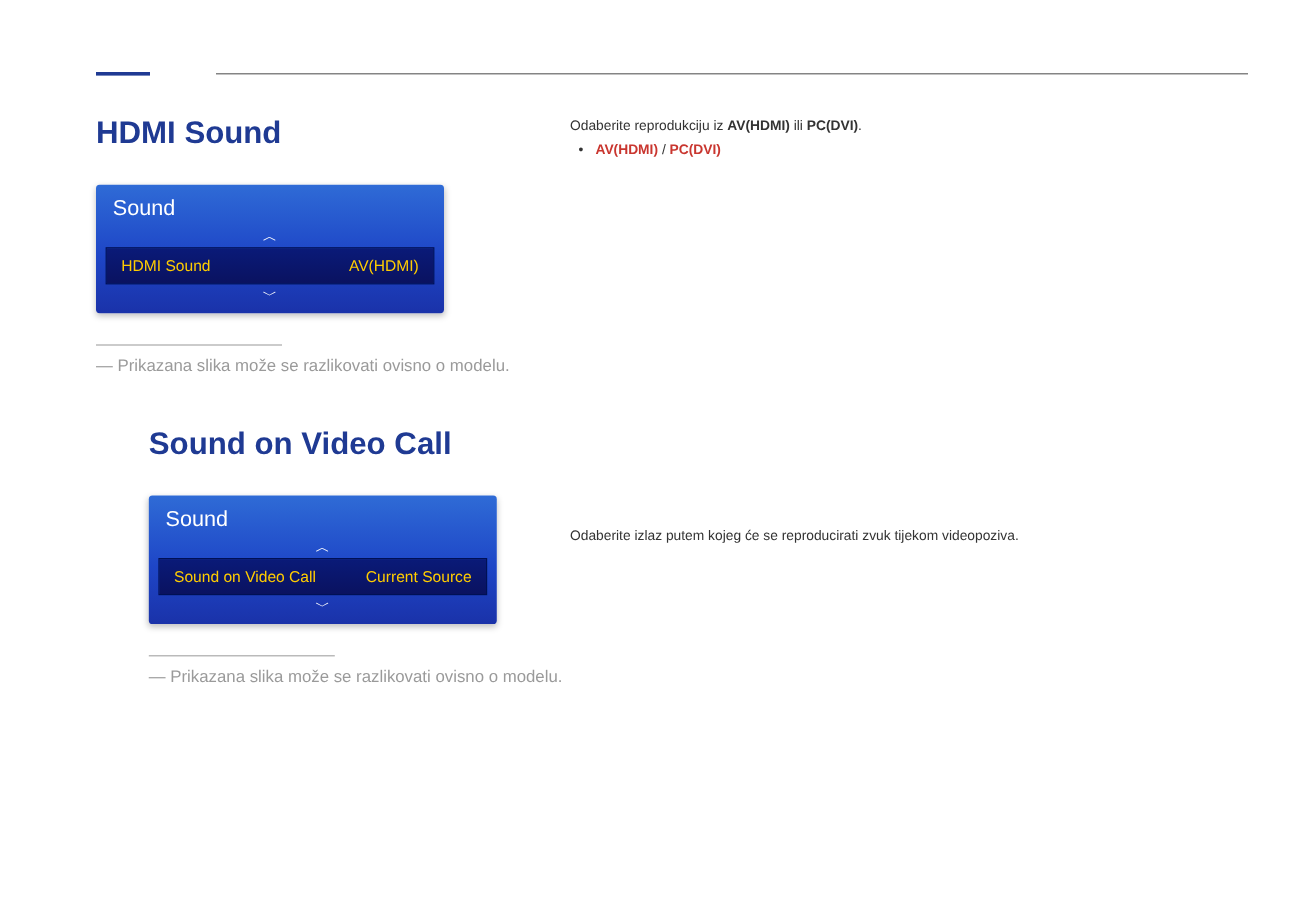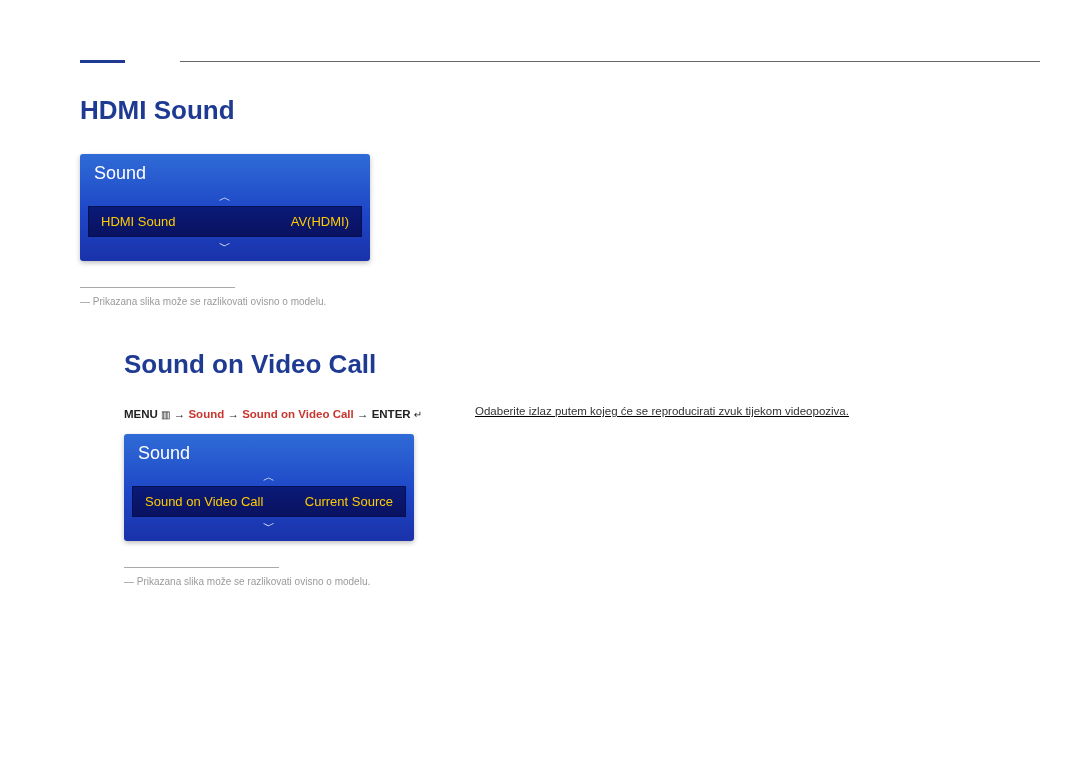--- a/index.html
+++ b/index.html
@@ -88,40 +88,40 @@
   .osd-row .value { color: #ffcc00; }
 
   .footnote-rule {
     width: 155px;
     height: 1px;
     background: #aaa;
     margin-top: 26px;
     margin-bottom: 8px;
   }
   .footnote {
-    font-size: 10px;
+    font-size: 14px;
     color: #9a9a9a;
   }
 
   .right-para {
     font-size: 11.5px;
     color: #333;
     margin-top: 4px;
   }
   .right-para .bold { font-weight: 700; }
   .bullet-row {
     font-size: 11.5px;
     margin-top: 8px;
   }
   .bullet-row .dot { color: #333; display:inline-block; width: 18px; text-align:center; }
   .bullet-row .orange { color: #c9362f; font-weight: 700; }
   .bullet-row .sep { color: #333; }
 
   .section2-left { margin-top: 42px; padding-left: 44px; }
-  .section2-right { margin-top: 310px; text-decoration: underline; }
+  .section2-right { margin-top: 310px; }
 </style>
 </head>
 <body>
 
 <div class="page">
 
   <div class="rule-wrap">
     <div class="rule-accent"></div>
     <div class="rule-line"></div>
   </div>
@@ -144,50 +144,48 @@
           <div class="osd-chevron">﹀</div>
         </div>
 
         <div class="footnote-rule"></div>
         <div class="footnote">― Prikazana slika može se razlikovati ovisno o modelu.</div>
       </div>
 
       <div class="section2-left">
         <h1 class="section-title">Sound on Video Call</h1>
 
-        <div class="breadcrumb">
-          <span class="strong">MENU</span>
-          <span class="icon-box">▥</span>
-          <span> → </span>
-          <span class="orange">Sound</span>
-          <span> → </span>
-          <span class="orange">Sound on Video Call</span>
-          <span> → </span>
-          <span class="strong">ENTER</span>
-          <span class="icon-box">↵</span>
-        </div>
 
         <div class="osd">
           <div class="osd-title">Sound</div>
           <div class="osd-chevron">︿</div>
           <div class="osd-row">
             <span class="label">Sound on Video Call</span>
             <span class="value">Current Source</span>
           </div>
           <div class="osd-chevron">﹀</div>
         </div>
 
         <div class="footnote-rule"></div>
         <div class="footnote">― Prikazana slika može se razlikovati ovisno o modelu.</div>
       </div>
 
     </div>
 
     <div class="rightcol">
 
+      <div>
+        <div class="right-para">
+          <span>Odaberite reprodukciju iz </span><span class="bold">AV(HDMI)</span><span> ili </span><span class="bold">PC(DVI)</span><span>.</span>
+        </div>
+        <div class="bullet-row">
+          <span class="dot">•</span>
+          <span class="orange">AV(HDMI)</span><span class="sep"> / </span><span class="orange">PC(DVI)</span>
+        </div>
+      </div>
 
       <div class="section2-right">
         <div class="right-para">Odaberite izlaz putem kojeg će se reproducirati zvuk tijekom videopoziva.</div>
       </div>
 
     </div>
 
   </div>
 </div>
 

